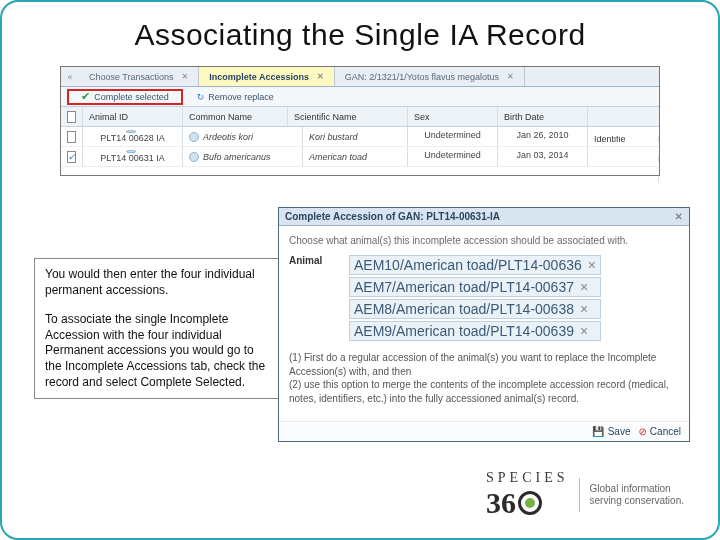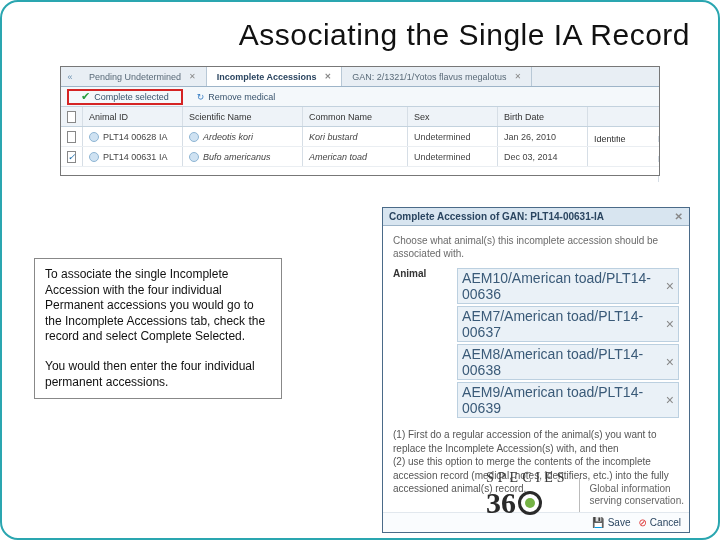--- a/index.html
+++ b/index.html
@@ -18,21 +18,21 @@
     border: 2px solid #2aa6b0;
     border-radius: 18px;
     position: relative;
     padding: 10px 28px;
   }
   .title {
     font-size: 30px;
     font-weight: 400;
     color: #111;
     margin: 6px 0 14px 0;
-    text-align: right;
+    text-align: center;
     letter-spacing: .5px;
   }
 
   
   .grid-panel {
     border: 1px solid #777;
     height: 110px;
     width: 600px;
     margin: 0 auto;
     background: #fff;
@@ -54,21 +54,21 @@
   .tab {
     padding: 3px 10px;
     border-right: 1px solid #b8c8d6;
     color: #5a6a78;
     display: flex;
     align-items: center;
     gap: 4px;
     height: 100%;
   }
   .tab.active {
-    background: #ffffff;
+    background: #fef9c3;
     font-weight: bold;
     color: #2b4560;
   }
   .close-x { color: #888; font-size: 8px; margin-left: 4px; }
   .toolbar {
     display: flex;
     align-items: center;
     height: 20px;
     background: #f4f8fb;
     border-bottom: 1px solid #c3d2de;
@@ -114,21 +114,21 @@
   .col-idf  { flex: 1; margin-top: 29px; }
   .data-row {
     display: flex;
     height: 20px;
     border-bottom: 1px solid #eaeef2;
     color: #444;
     font-style: italic;
   }
   .data-row .col-id,
   .data-row .col-sex,
-  .data-row .col-bd { font-style: normal; }
+  .data-row .col-bd { font-style: normal; flex-direction: column; }
   .chk {
     width: 12px; height: 12px;
     border: 1px solid #888;
     background:#fff;
     display:flex; align-items:center; justify-content:center;
     font-size:9px; color:#1a6aa8;
   }
   .info-dot {
     width:10px; height:10px; border-radius:50%;
     background:#cfe2f2; border:1px solid #8fb6d4;
@@ -148,39 +148,39 @@
     color: #111;
   }
   .instruct p { margin: 0 0 14px 0; }
   .instruct p:last-child { margin-bottom: 0; }
 
   
   .dialog {
     position: absolute;
     right: 28px;
     top: 205px;
-    width: 308px;
+    width: 412px;
     border: 1px solid #4a6a88;
     background: #fff;
     font-size: 10px;
     color: #333;
   }
   .dlg-title {
     display: flex;
     justify-content: space-between;
     align-items: center;
     background: #d8e5f0;
     border-bottom: 1px solid #9db4c8;
     padding: 3px 6px;
     font-weight: bold;
     color: #2a4560;
   }
   .dlg-body { padding: 8px 10px 6px 10px; }
   .dlg-desc { color:#6a6a6a; margin-bottom:8px; line-height:1.3; }
-  .animal-row { display:flex; align-items:flex-start; gap:20px; margin-bottom:10px;}
+  .animal-row { display:flex; align-items:flex-start; gap:10px; margin-bottom:10px;}
   .animal-label { width:50px; font-weight:bold; color:#333; }
   .animal-tags {
     display:flex; flex-direction:column; gap:2px;
   }
   .tag {
     display:flex; align-items:center;
     background:#eaf1f7;
     border:1px solid #bcd0e0;
     padding:1px 4px;
     font-size:14px;
@@ -242,21 +242,21 @@
 </head>
 <body>
 
 <div class="slide">
   <div class="title">Associating the Single IA Record</div>
 
   <div class="grid-panel">
     <div class="tabstrip">
       <div class="nav-arrow">«</div>
       <div class="tab">
-        <span>Pending Undetermined</span>
+        <span>Choose Transactions</span>
         <span class="close-x">✕</span>
       </div>
       <div class="tab active">
         <span>Incomplete Accessions</span>
         <span class="close-x">✕</span>
       </div>
       <div class="tab">
         <span>GAN: 2/1321/1/Yotos flavus megalotus</span>
         <span class="close-x">✕</span>
       </div>
@@ -264,31 +264,31 @@
 
     <div class="toolbar">
       <div class="red-box">
         <div class="tool-btn">
           <span class="tick">✔</span>
           <span>Complete selected</span>
         </div>
       </div>
       <div class="tool-btn" style="margin-left:6px;">
         <span class="removeIcon">↻</span>
-        <span>Remove medical</span>
+        <span>Remove replace</span>
       </div>
     </div>
 
     <div class="header-row">
       <div class="hcell col-chk">
           <div class="chk"></div>
         </div>
       <div class="hcell col-id">Animal ID</div>
+      <div class="hcell col-com">Common Name</div>
       <div class="hcell col-sci">Scientific Name</div>
-      <div class="hcell col-com">Common Name</div>
       <div class="hcell col-sex">Sex</div>
       <div class="hcell col-bd">Birth Date</div>
       <div class="hcell col-idf">Identifie</div>
     </div>
 
     <div class="data-row">
       <div class="dcell col-chk">
           <div class="chk"></div>
         </div>
       <div class="dcell col-id">
@@ -312,28 +312,28 @@
       <div class="dcell col-id">
           <span class="info-dot"></span>
           <span>PLT14 00631 IA</span>
         </div>
       <div class="dcell col-sci">
           <span class="info-dot"></span>
           <span>Bufo americanus</span>
         </div>
       <div class="dcell col-com">American toad</div>
       <div class="dcell col-sex">Undetermined</div>
-      <div class="dcell col-bd">Dec 03, 2014</div>
+      <div class="dcell col-bd">Jan 03, 2014</div>
       <div class="dcell col-idf"></div>
     </div>
   </div>
 
   <div class="instruct">
+    <p>You would then enter the four individual permanent accessions.</p>
     <p>To associate the single Incomplete Accession with the four individual Permanent accessions you would go to the Incomplete Accessions tab, check the record and select Complete Selected.</p>
-    <p>You would then enter the four individual permanent accessions.</p>
   </div>
 
   <div class="dialog">
     <div class="dlg-title">
       <span>Complete Accession of GAN: PLT14-00631-IA</span>
       <span style="color:#888;">✕</span>
     </div>
     <div class="dlg-body">
       <div class="dlg-desc">Choose what animal(s) this incomplete accession should be associated with.</div>
       <div class="animal-row">

